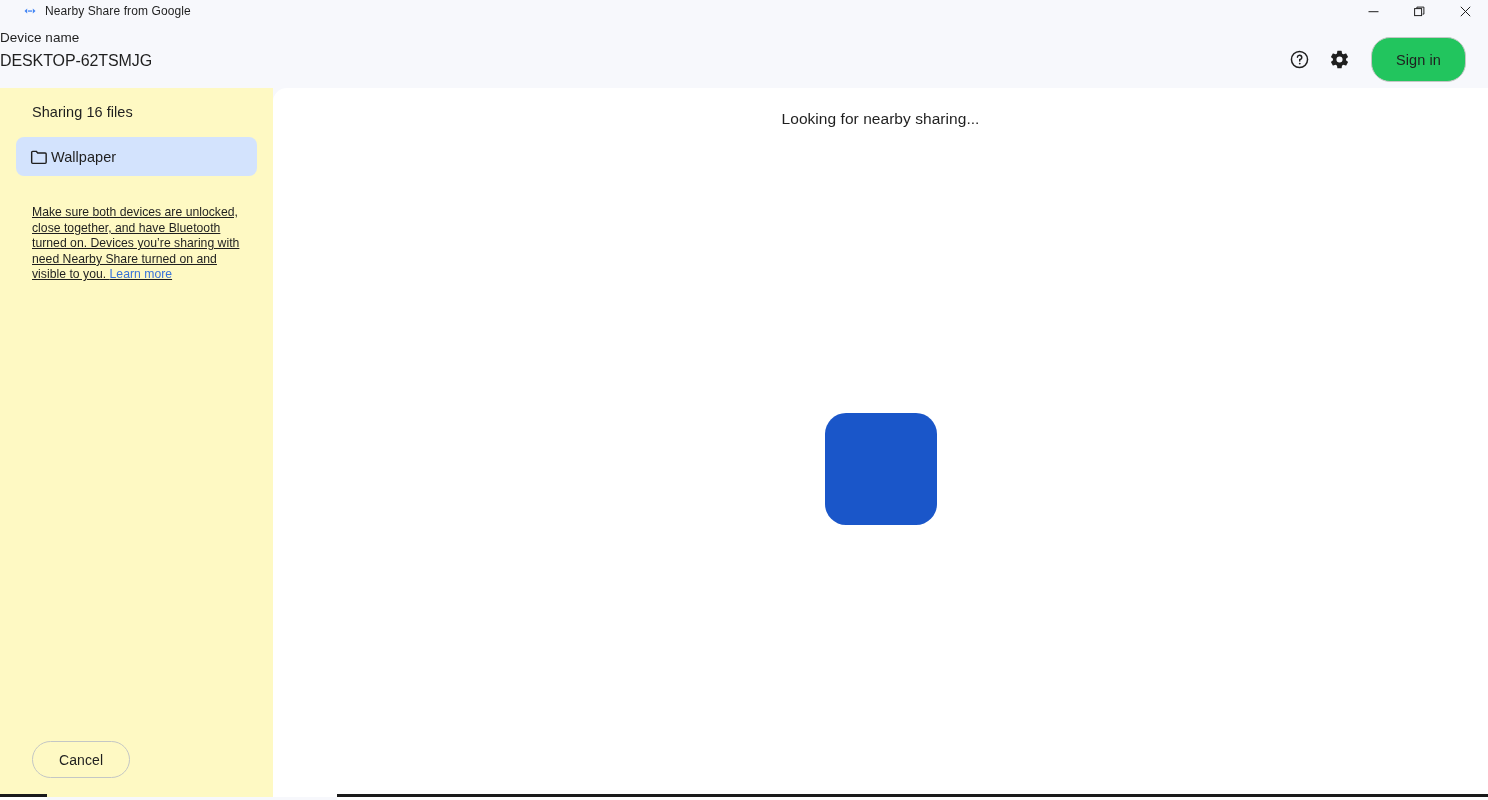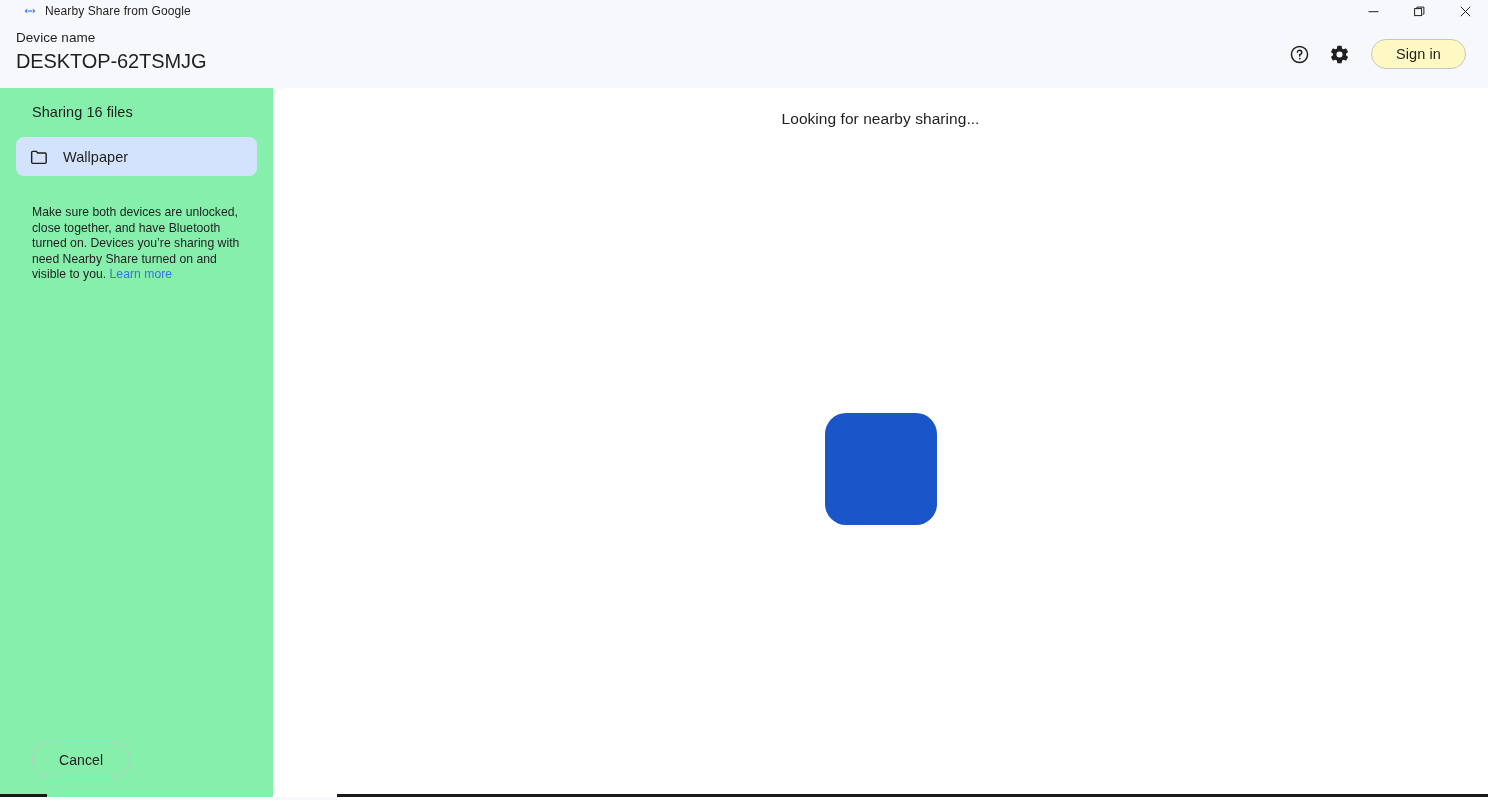--- a/index.html
+++ b/index.html
@@ -38,90 +38,89 @@
     background: transparent; border: none; cursor: default;
   }
   .win-btn svg { display: block; }
 
   
   .header {
     flex: 0 0 66px;
     background: #f7f8fc;
     display: flex; align-items: flex-start;
     position: relative;
-    padding-left: 16px;
   }
   .devinfo { padding-top: 7px; }
   .dev-label {
     font-size: 13.5px; color: #1f1f1f; line-height: 17px;
     letter-spacing: 0.05px;
   }
   .dev-name {
-    font-size: 20px; color: #1f1f1f; line-height: 28px;
+    font-size: 16px; color: #1f1f1f; line-height: 28px;
     letter-spacing: -0.1px; margin-top: 1px;
   }
   .header-actions {
     margin-left: auto; display: flex; align-items: center;
     gap: 6px; padding-right: 22px; padding-top: 15px;
   }
   .icon-btn {
     width: 34px; height: 34px; border-radius: 50%;
     border: none; background: transparent;
     display: flex; align-items: center; justify-content: center;
     cursor: pointer;
   }
   .icon-btn svg { display: block; }
   .signin-btn {
-    height: 30px; min-width: 90px; padding: 0 24px;
+    height: 45px; min-width: 90px; padding: 0 24px;
     border-radius: 19px; border: 1px solid #c4c7c5;
-    background: #fef9c3; color: #1f1f1f;
+    background: #22c55e; color: #1f1f1f;
     font-family: "Liberation Sans", sans-serif;
     font-size: 14.5px; letter-spacing: 0.1px;
     cursor: pointer; margin-left: 8px;
   }
 
   
   .body {
     flex: 1 1 auto; display: flex;
     background: #f7f8fc;
     min-height: 0;
     position: relative;
   }
 
   
   .sidebar {
     width: 273px; flex: 0 0 273px;
-    background: #86efac;
+    background: #fef9c3;
     display: flex; flex-direction: column;
     padding: 0 16px 0 16px;
     position: relative;
   }
   .sharing-count {
     font-size: 14.5px; color: #1f1f1f;
     letter-spacing: 0.05px;
     margin-top: 16px; margin-left: 16px;
   }
   .file-chip {
     margin-top: 17px;
     height: 39px;
     background: #d3e3fd;
     border-radius: 8px;
     display: flex; align-items: center;
-    gap: 14px; padding: 0 13px;
+    gap: 2px; padding: 0 13px;
     cursor: pointer;
   }
   .file-chip svg { display: block; flex: 0 0 auto; }
   .file-chip-label {
     font-size: 14.5px; color: #1f1f1f; letter-spacing: 0.05px;
   }
   .hint {
     margin-top: 29px; margin-left: 16px;
     width: 212px;
     font-size: 12.2px; line-height: 15.6px;
-    color: #1f1f1f; letter-spacing: 0.02px;
+    color: #1f1f1f; letter-spacing: 0.02px; text-decoration: underline;
   }
   .hint a {
     color: #3873d9; text-decoration: none;
   }
   .cancel-wrap { margin-top: auto; padding: 0 0 22px 16px; }
   .cancel-btn {
     height: 37px; padding: 0 26px;
     border-radius: 19px; border: 1px solid #c4c7c5;
     background: transparent; color: #1f1f1f;
     font-family: "Liberation Sans", sans-serif;

